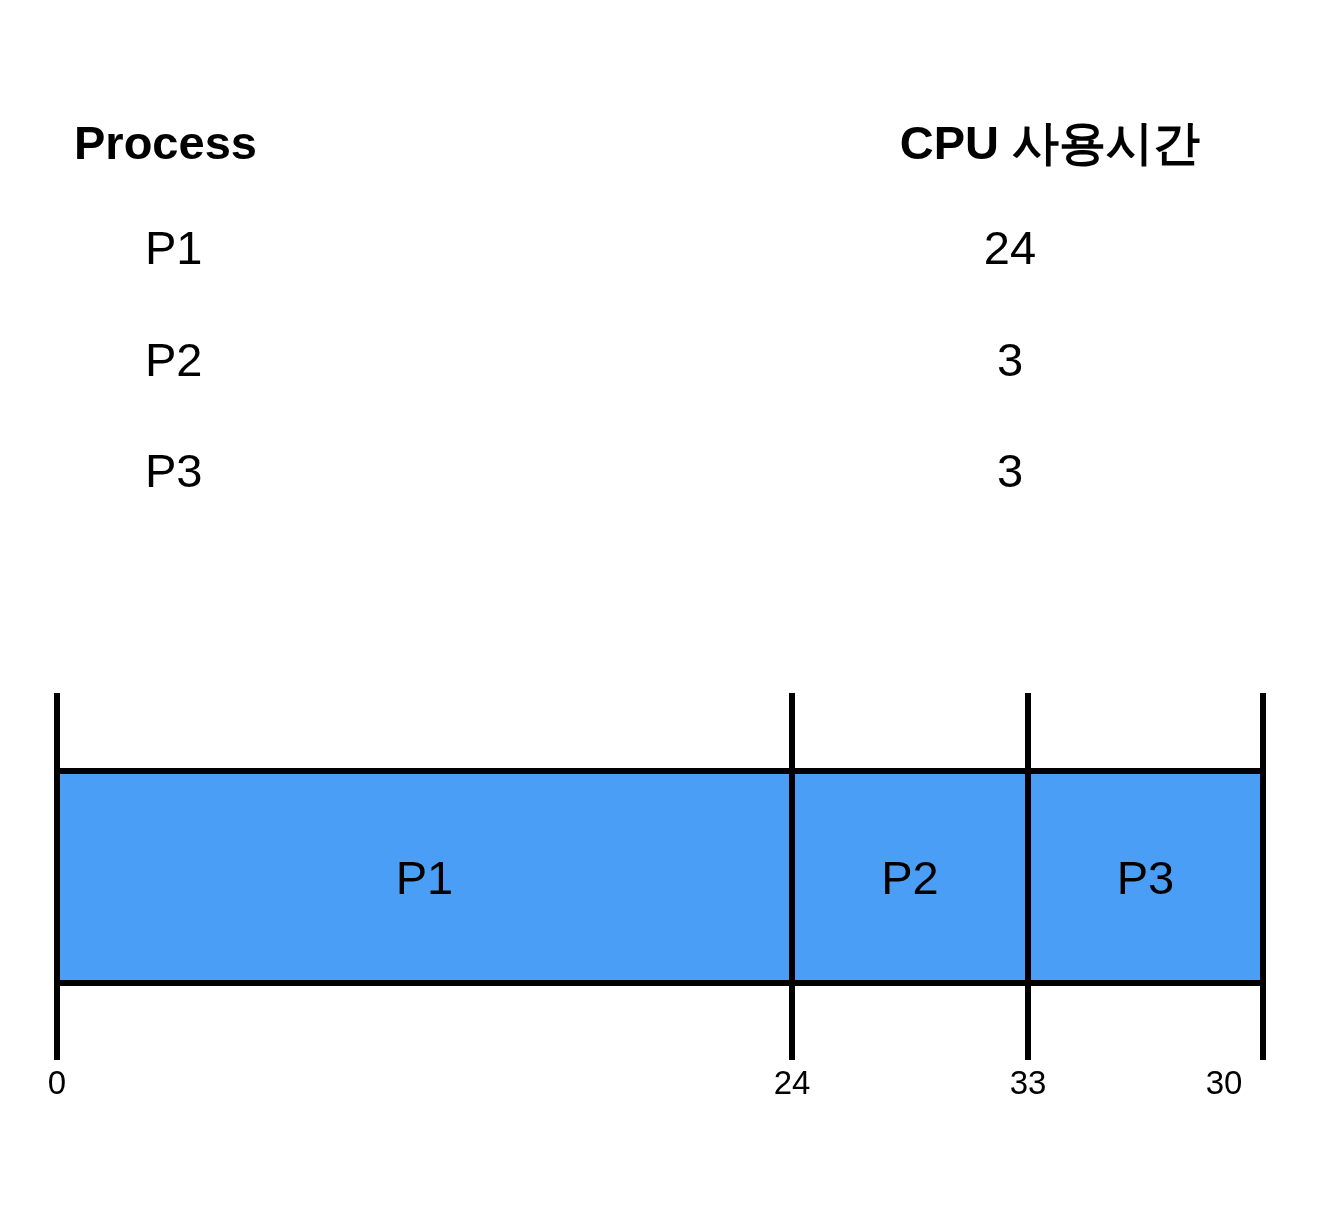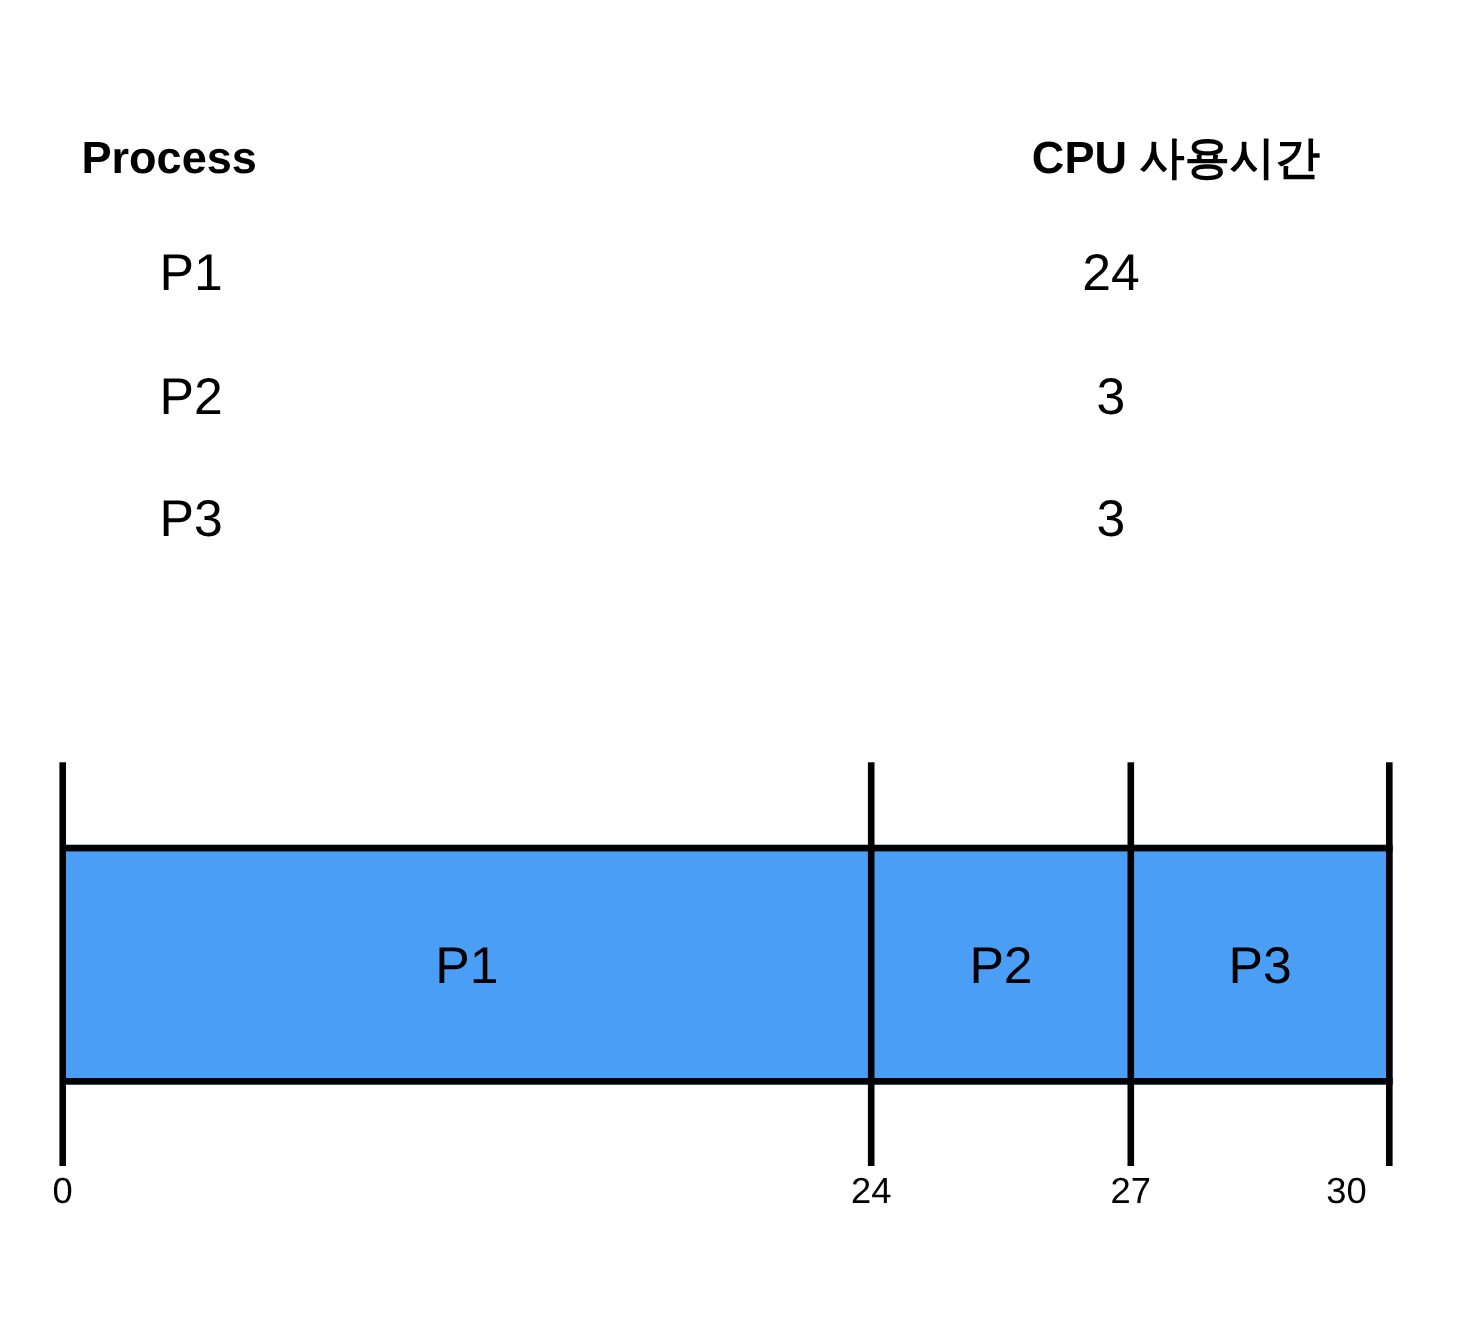--- a/index.html
+++ b/index.html
@@ -11,21 +11,21 @@
     background: #ffffff;
     font-family: "Liberation Sans", sans-serif;
     color: #000000;
     overflow: hidden;
   }
 
   
   .col-header {
     position: absolute;
     top: 108px;
-    font-size: 41px;
+    font-size: 47px;
     font-weight: 700;
     line-height: 70px;
     white-space: nowrap;
   }
   .col-header.process { left: 74px; }
   .col-header.cpu { left: 820px; width: 380px; text-align: right; }
 
   .row-label {
     position: absolute;
     left: 145px;
@@ -125,17 +125,17 @@
     <div class="tick-line t1"></div>
     <div class="tick-line t2"></div>
     <div class="tick-line t3"></div>
 
     <div class="segment-label s0">P1</div>
     <div class="segment-label s1">P2</div>
     <div class="segment-label s2">P3</div>
 
     <div class="tick-label t0">0</div>
     <div class="tick-label t1">24</div>
-    <div class="tick-label t2">27</div>
+    <div class="tick-label t2">33</div>
     <div class="tick-label t3">30</div>
   </section>
 
 </div>
 
 </body></html>

